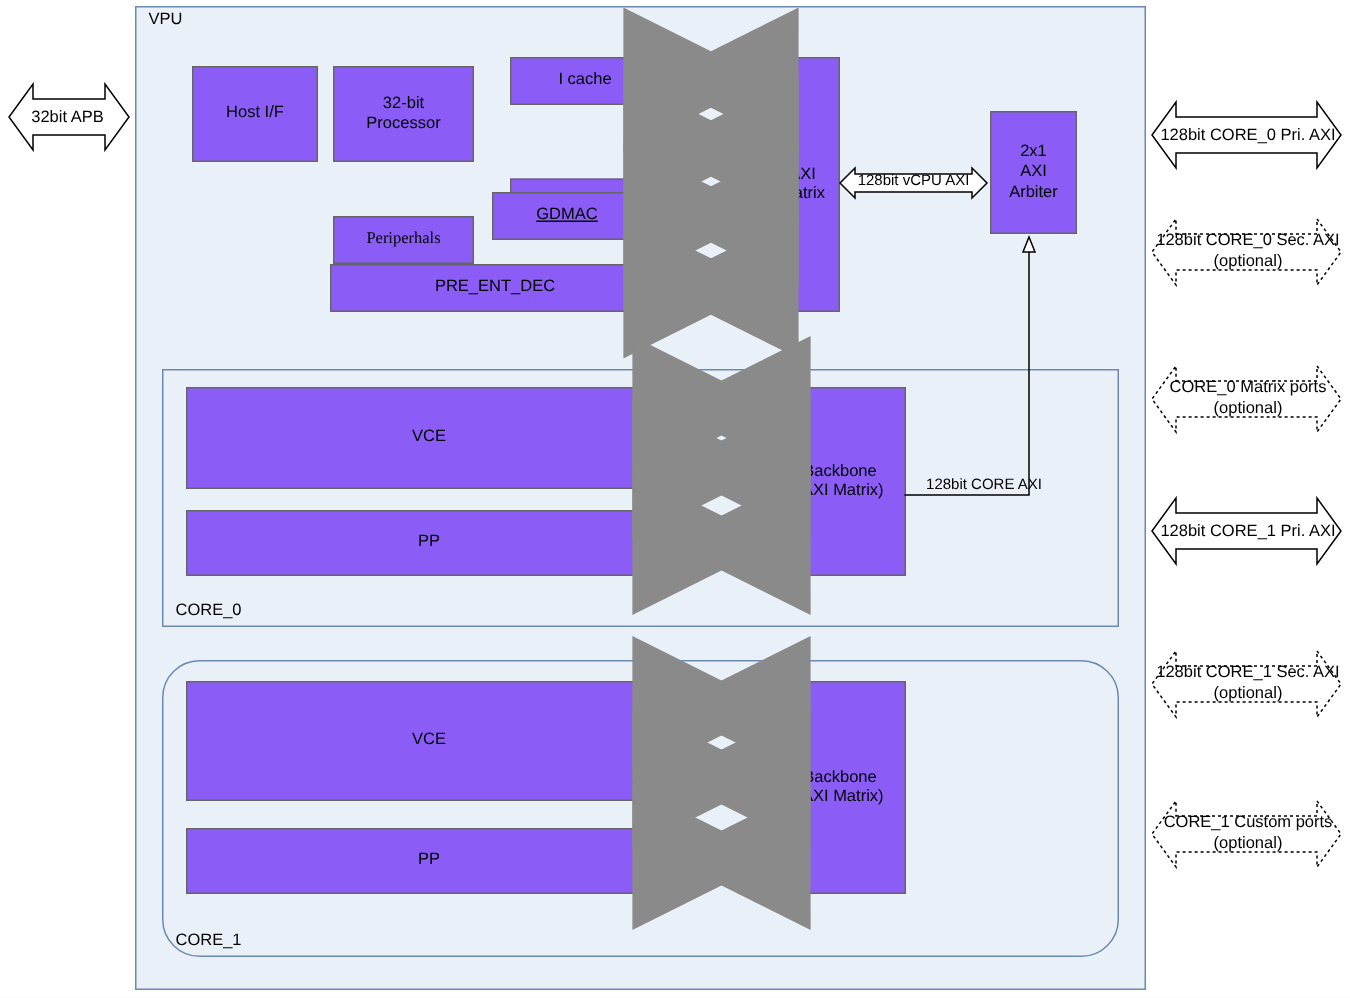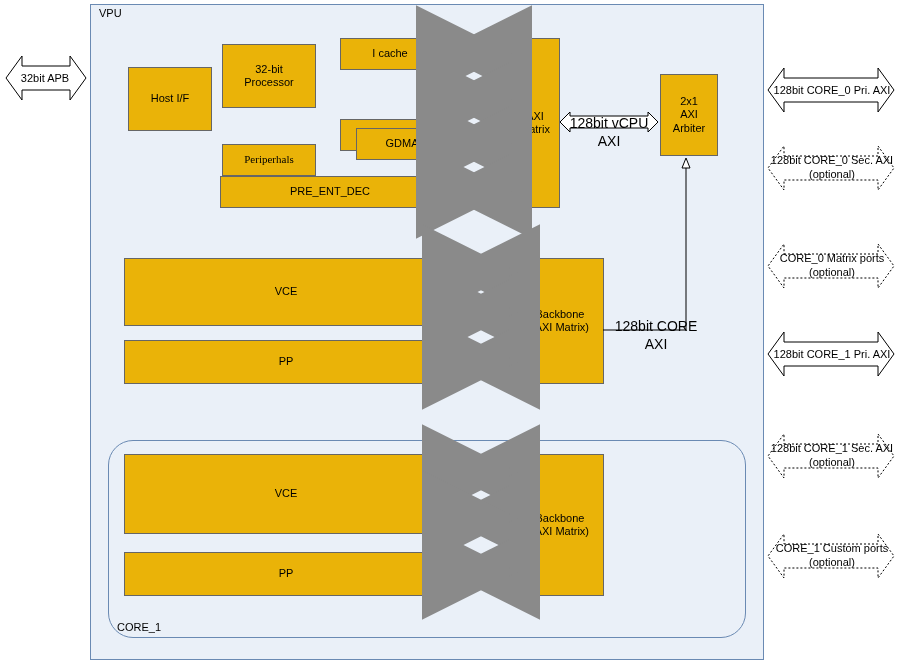--- a/index.html
+++ b/index.html
@@ -1,42 +1,42 @@
 <!DOCTYPE html>
 <html><head>
 <meta charset="utf-8">
 <style>
   html,body{margin:0;padding:0;font-family:Arial,Helvetica,sans-serif;font-size:11px;color:#000;background:#fff}
   #stage{position:relative;width:716px;height:665px}
-  .box{position:absolute;border:1px solid #666;background:#eab308;text-align:center;display:flex;align-items:center;justify-content:center;line-height:1.2}
+  .box{position:absolute;border:1px solid #666;background:#8b5cf6;text-align:center;display:flex;align-items:center;justify-content:center;line-height:1.2}
   .panel{position:absolute;border:1px solid #6a8ab3;background:#eaf0f8}
   .panel .title{position:absolute;left:8px;bottom:4px;font-size:11px}
   .vpu-title{position:absolute;left:8px;top:2px;font-size:11px}
   svg{position:absolute;overflow:visible}
   .rlabel{position:absolute;font-size:11px;text-align:center;line-height:1.25}
-  .small{font-size:14px}
+  .small{font-size:10px}
 </style>
 </head>
 <body>
 
 <div id="stage">
 
   <div class="panel" style="left:90px;top:4px;width:672px;height:654px;">
     <div class="vpu-title">VPU</div>
   </div>
 
 
-  <div class="box" style="left:128px;top:44px;width:82px;height:62px;margin-top:23px;">Host I/F</div>
+  <div class="box" style="left:128px;top:44px;width:82px;height:62px;">Host I/F</div>
   <div class="box" style="left:222px;top:44px;width:92px;height:62px;white-space:pre">32-bit
 Processor</div>
   <div class="box" style="left:222px;top:144px;width:92px;height:30px;font-family:Liberation Serif, serif;">Periperhals</div>
 
   <div class="box" style="left:340px;top:38px;width:98px;height:30px;">I cache</div>
   <div class="box" style="left:340px;top:84px;width:98px;height:30px;margin-top:35px;">D cache</div>
-  <div class="box" style="left:356px;top:128px;width:98px;height:30px;">GDMAC</div>
+  <div class="box" style="left:328px;top:128px;width:98px;height:30px;text-decoration:underline;">GDMAC</div>
   <div class="box" style="left:220px;top:176px;width:218px;height:30px;">PRE_ENT_DEC</div>
 
   <div class="box" style="left:510px;top:38px;width:48px;height:168px;white-space:pre">AXI
 Matrix</div>
   <div class="box" style="left:660px;top:74px;width:56px;height:80px;white-space:pre">2x1
 AXI
 Arbiter</div>
 
   <svg style="left:438px;top:41px;width:72px;height:24px">
       <defs>
@@ -57,20 +57,23 @@
     </svg>
   <svg style="left:438px;top:179px;width:72px;height:24px">
       <line x1="8" y1="12" x2="64" y2="12" stroke="#8a8a8a" stroke-width="12" marker-start="url(#gal)" marker-end="url(#gar)"></line>
     </svg>
 
   <svg style="left:558px;top:110px;width:102px;height:24px">
       <path d="M12 6 H90 L90 2 L100 12 L90 22 L90 18 H12 L12 22 L2 12 L12 2 Z" fill="#fff" stroke="#000"></path>
     </svg>
   <div class="rlabel small" style="left:562px;top:115px;width:94px">128bit vCPU AXI</div>
 
+  <div class="panel" style="left:108px;top:246px;width:636px;height:170px;">
+    <div class="title">CORE_0</div>
+  </div>
   <div class="box" style="left:124px;top:258px;width:322px;height:66px;">VCE</div>
   <div class="box" style="left:124px;top:340px;width:322px;height:42px;">PP</div>
   <div class="box" style="left:516px;top:258px;width:86px;height:124px;">
     <div>
       <div>Backbone</div>
       <div>(AXI Matrix)</div>
     </div>
   </div>
 
   <svg style="left:446px;top:260px;width:70px;height:24px">

